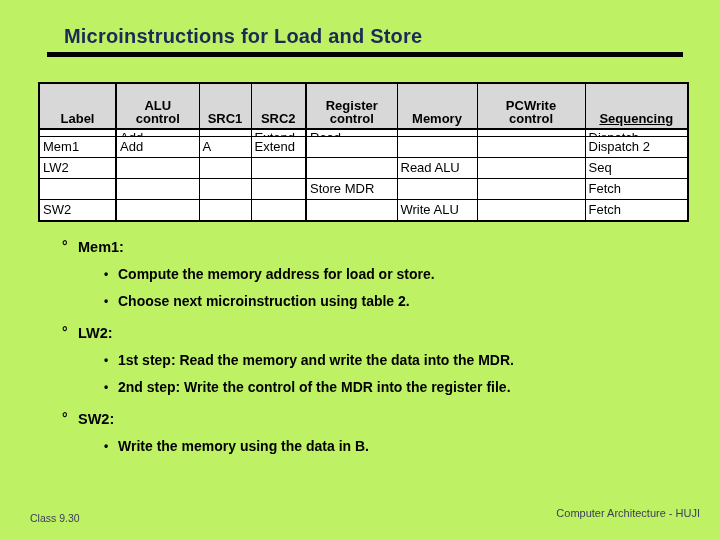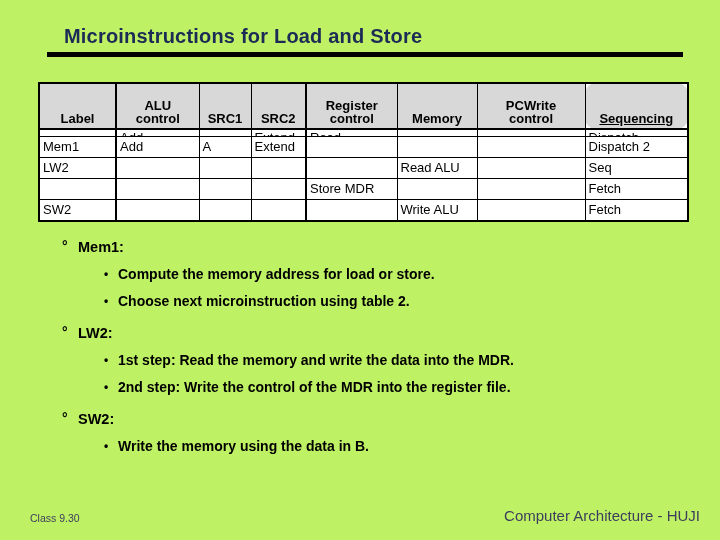--- a/index.html
+++ b/index.html
@@ -15,36 +15,36 @@
   .tbl-wrap{position:absolute;left:38px;top:82px;}
   table{border-collapse:collapse;table-layout:fixed;border:2px solid #000;background:#fff;}
   col.c0{width:77px}col.c1{width:83px}col.c2{width:52px}col.c3{width:55px}
   col.c4{width:91px}col.c5{width:80px}col.c6{width:108px}col.c7{width:103px}
   td{border:1px solid #000;font-size:13px;color:#000;padding:0 1px 0 3px;
      overflow:hidden;white-space:nowrap;line-height:1.05;margin-left:15px;}
   td:first-child{border-right-width:2px;}
   td:nth-child(4){border-right-width:2px;}
   tr.hdr td{background:#d8d8d8;font-weight:bold;text-align:center;vertical-align:bottom;
             white-space:pre-line;height:40px;padding:2px 1px 2px 1px;border-bottom:2px solid #000;}
-  tr.hdr td.u{text-decoration:underline;border-radius:11px;}
+  tr.hdr td.u{text-decoration:underline;}
   tr.strip td{padding:0 0 0 3px;border-top-width:1px;}
   tr.strip .clip{height:6px;overflow:hidden;font-size:13px;line-height:15px;}
   tr.data td{height:20px;vertical-align:middle;}
 
   
   .bullets{position:absolute;left:62px;top:238px;right:28px;color:#000;font-weight:bold;}
   .group + .group{margin-top:14px;}
   .g-head{display:flex;align-items:flex-start;line-height:18px;font-size:14.5px;}
   .deg{width:16px;font-size:14px;line-height:16px;flex:0 0 16px;}
   .item{display:flex;align-items:flex-start;margin-top:9px;padding-left:42px;line-height:18px;font-size:14px;}
   .dot{width:14px;font-size:12px;line-height:18px;flex:0 0 14px;}
 
   
   .footer-left{position:absolute;left:30px;top:512px;font-size:10.5px;color:#3d3d5c;}
-  .footer-right{position:absolute;right:20px;top:507px;font-size:15px;color:#3d3d5c;}
+  .footer-right{position:absolute;right:20px;top:507px;font-size:11px;color:#3d3d5c;}
 </style>
 </head>
 <body>
 
 <div class="slide">
 
   <div class="title">Microinstructions for Load and Store</div>
   <div class="title-rule"></div>
 
   <div class="tbl-wrap">

